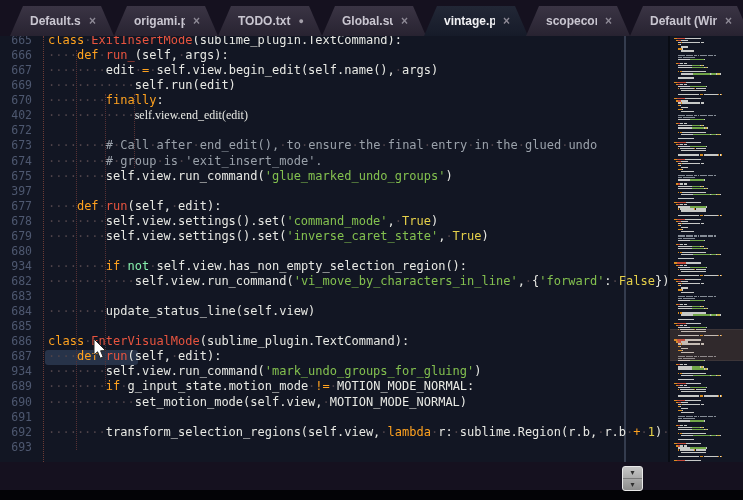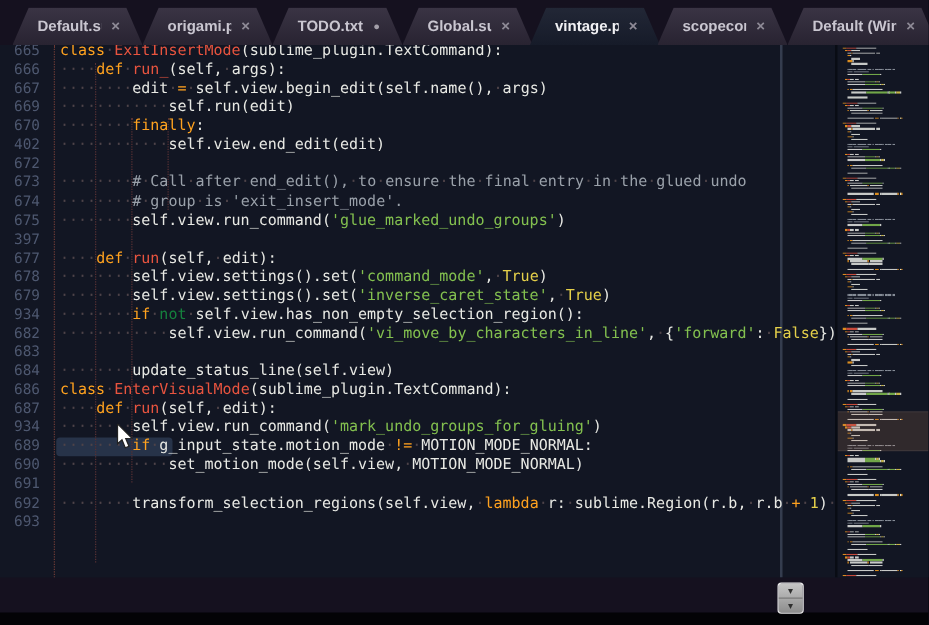--- a/index.html
+++ b/index.html
@@ -110,33 +110,35 @@
     <div class="indent-guide" style="left:76px; top:14px; height:400px;"></div>
     <div class="indent-guide" style="left:105px; top:58px; height:292px;"></div>
     <div class="indent-guide" style="left:134px; top:58px; height:74px;"></div>
     <div id="code-viewport">
       <div id="code-rows">
           <div class="row"><span class="ln">665</span><span class="codetext"><span style="color: rgb(255, 162, 31);">class</span><span class="ws">·</span><span style="color: rgb(232, 84, 63);">ExitInsertMode</span><span style="color: rgb(232, 233, 228);">(sublime_plugin.TextCommand):</span></span></div>
           <div class="row"><span class="ln">666</span><span class="codetext"><span class="ws">····</span><span style="color: rgb(255, 162, 31);">def</span><span class="ws">·</span><span style="color: rgb(232, 84, 63);">run_</span><span style="color: rgb(232, 233, 228);">(self,</span><span class="ws">·</span><span style="color: rgb(232, 233, 228);">args):</span></span></div>
           <div class="row"><span class="ln">667</span><span class="codetext"><span class="ws">········</span><span style="color: rgb(232, 233, 228);">edit</span><span class="ws">·</span><span style="color: rgb(255, 162, 31);">=</span><span class="ws">·</span><span style="color: rgb(232, 233, 228);">self.view.begin_edit(self.name(),</span><span class="ws">·</span><span style="color: rgb(232, 233, 228);">args)</span></span></div>
           <div class="row"><span class="ln">669</span><span class="codetext"><span class="ws">············</span><span style="color: rgb(232, 233, 228);">self.run(edit)</span></span></div>
           <div class="row"><span class="ln">670</span><span class="codetext"><span class="ws">········</span><span style="color: rgb(255, 162, 31);">finally</span><span style="color: rgb(232, 233, 228);">:</span></span></div>
-          <div class="row"><span class="ln">402</span><span class="codetext"><span class="ws">············</span><span style="color: rgb(232, 233, 228);">self.view.end_edit(edit)</span></span></div>
+          <div class="row"><span class="ln">402</span><span class="codetext"><span class="ws">············</span><span style="color: rgb(232, 233, 228); font-family: Liberation Serif, serif;">self.view.end_edit(edit)</span></span></div>
           <div class="row"><span class="ln">672</span><span class="codetext"></span></div>
           <div class="row"><span class="ln">673</span><span class="codetext"><span class="ws">········</span><span style="color: rgb(154, 161, 170);">#</span><span class="ws">·</span><span style="color: rgb(154, 161, 170);">Call</span><span class="ws">·</span><span style="color: rgb(154, 161, 170);">after</span><span class="ws">·</span><span style="color: rgb(154, 161, 170);">end_edit(),</span><span class="ws">·</span><span style="color: rgb(154, 161, 170);">to</span><span class="ws">·</span><span style="color: rgb(154, 161, 170);">ensure</span><span class="ws">·</span><span style="color: rgb(154, 161, 170);">the</span><span class="ws">·</span><span style="color: rgb(154, 161, 170);">final</span><span class="ws">·</span><span style="color: rgb(154, 161, 170);">entry</span><span class="ws">·</span><span style="color: rgb(154, 161, 170);">in</span><span class="ws">·</span><span style="color: rgb(154, 161, 170);">the</span><span class="ws">·</span><span style="color: rgb(154, 161, 170);">glued</span><span class="ws">·</span><span style="color: rgb(154, 161, 170);">undo</span></span></div>
           <div class="row"><span class="ln">674</span><span class="codetext"><span class="ws">········</span><span style="color: rgb(154, 161, 170);">#</span><span class="ws">·</span><span style="color: rgb(154, 161, 170);">group</span><span class="ws">·</span><span style="color: rgb(154, 161, 170);">is</span><span class="ws">·</span><span style="color: rgb(154, 161, 170);">'exit_insert_mode'.</span></span></div>
           <div class="row"><span class="ln">675</span><span class="codetext"><span class="ws">········</span><span style="color: rgb(232, 233, 228);">self.view.run_command(</span><span style="color: rgb(131, 192, 79);">'glue_marked_undo_groups'</span><span style="color: rgb(232, 233, 228);">)</span></span></div>
           <div class="row"><span class="ln">397</span><span class="codetext"></span></div>
           <div class="row"><span class="ln">677</span><span class="codetext"><span class="ws">····</span><span style="color: rgb(255, 162, 31);">def</span><span class="ws">·</span><span style="color: rgb(232, 84, 63);">run</span><span style="color: rgb(232, 233, 228);">(self,</span><span class="ws">·</span><span style="color: rgb(232, 233, 228);">edit):</span></span></div>
           <div class="row"><span class="ln">678</span><span class="codetext"><span class="ws">········</span><span style="color: rgb(232, 233, 228);">self.view.settings().set(</span><span style="color: rgb(131, 192, 79);">'command_mode'</span><span style="color: rgb(232, 233, 228);">,</span><span class="ws">·</span><span style="color: rgb(229, 208, 74);">True</span><span style="color: rgb(232, 233, 228);">)</span></span></div>
           <div class="row"><span class="ln">679</span><span class="codetext"><span class="ws">········</span><span style="color: rgb(232, 233, 228);">self.view.settings().set(</span><span style="color: rgb(131, 192, 79);">'inverse_caret_state'</span><span style="color: rgb(232, 233, 228);">,</span><span class="ws">·</span><span style="color: rgb(229, 208, 74);">True</span><span style="color: rgb(232, 233, 228);">)</span></span></div>
-          <div class="row"><span class="ln">934</span><span class="codetext"><span class="ws">········</span><span style="color: rgb(255, 162, 31);">if</span><span class="ws">·</span><span style="color: #15803d; margin-top: 15px;">not</span><span class="ws">·</span><span style="color: rgb(232, 233, 228);">self.view.has_non_empty_selection_region():</span></span></div>
+          <div class="row"><span class="ln">680</span><span class="codetext"></span></div>
+          <div class="row"><span class="ln">934</span><span class="codetext"><span class="ws">········</span><span style="color: rgb(255, 162, 31);">if</span><span class="ws">·</span><span style="color: #86efac; margin-top: 15px;">not</span><span class="ws">·</span><span style="color: rgb(232, 233, 228);">self.view.has_non_empty_selection_region():</span></span></div>
           <div class="row"><span class="ln">682</span><span class="codetext"><span class="ws">············</span><span style="color: rgb(232, 233, 228);">self.view.run_command(</span><span style="color: rgb(131, 192, 79);">'vi_move_by_characters_in_line'</span><span style="color: rgb(232, 233, 228);">,</span><span class="ws">·</span><span style="color: rgb(232, 233, 228);">{</span><span style="color: rgb(131, 192, 79);">'forward'</span><span style="color: rgb(232, 233, 228);">:</span><span class="ws">·</span><span style="color: rgb(229, 208, 74);">False</span><span style="color: rgb(232, 233, 228);">})</span></span></div>
           <div class="row"><span class="ln">683</span><span class="codetext"></span></div>
           <div class="row"><span class="ln">684</span><span class="codetext"><span class="ws">········</span><span style="color: rgb(232, 233, 228);">update_status_line(self.view)</span></span></div>
+          <div class="row"><span class="ln">685</span><span class="codetext"></span></div>
           <div class="row"><span class="ln">686</span><span class="codetext"><span style="color: rgb(255, 162, 31);">class</span><span class="ws">·</span><span style="color: rgb(232, 84, 63);">EnterVisualMode</span><span style="color: rgb(232, 233, 228);">(sublime_plugin.TextCommand):</span></span></div>
           <div class="row"><span class="ln">687</span><span class="codetext"><span class="ws">····</span><span style="color: rgb(255, 162, 31);">def</span><span class="ws">·</span><span style="color: rgb(232, 84, 63);">run</span><span style="color: rgb(232, 233, 228);">(self,</span><span class="ws">·</span><span style="color: rgb(232, 233, 228);">edit):</span></span></div>
           <div class="row"><span class="ln">934</span><span class="codetext"><span class="ws">········</span><span style="color: rgb(232, 233, 228);">self.view.run_command(</span><span style="color: rgb(131, 192, 79);">'mark_undo_groups_for_gluing'</span><span style="color: rgb(232, 233, 228);">)</span></span></div>
           <div class="row"><span class="ln">689</span><span class="codetext"><span class="ws">········</span><span style="color: rgb(255, 162, 31);">if</span><span class="ws">·</span><span style="color: rgb(232, 233, 228);">g_input_state.motion_mode</span><span class="ws">·</span><span style="color: rgb(255, 162, 31);">!=</span><span class="ws">·</span><span style="color: rgb(232, 233, 228);">MOTION_MODE_NORMAL:</span></span></div>
           <div class="row"><span class="ln">690</span><span class="codetext"><span class="ws">············</span><span style="color: rgb(232, 233, 228);">set_motion_mode(self.view,</span><span class="ws">·</span><span style="color: rgb(232, 233, 228);">MOTION_MODE_NORMAL)</span></span></div>
           <div class="row"><span class="ln">691</span><span class="codetext"></span></div>
           <div class="row"><span class="ln">692</span><span class="codetext"><span class="ws">········</span><span style="color: rgb(232, 233, 228);">transform_selection_regions(self.view,</span><span class="ws">·</span><span style="color: rgb(255, 162, 31);">lambda</span><span class="ws">·</span><span style="color: rgb(232, 233, 228);">r:</span><span class="ws">·</span><span style="color: rgb(232, 233, 228);">sublime.Region(r.b,</span><span class="ws">·</span><span style="color: rgb(232, 233, 228);">r.b</span><span class="ws">·</span><span style="color: rgb(255, 162, 31);">+</span><span class="ws">·</span><span style="color: rgb(229, 208, 74);">1</span><span style="color: rgb(232, 233, 228);">)</span><span class="ws">·</span></span></div>
           <div class="row"><span class="ln">693</span><span class="codetext"></span></div>
         </div>
     </div>

